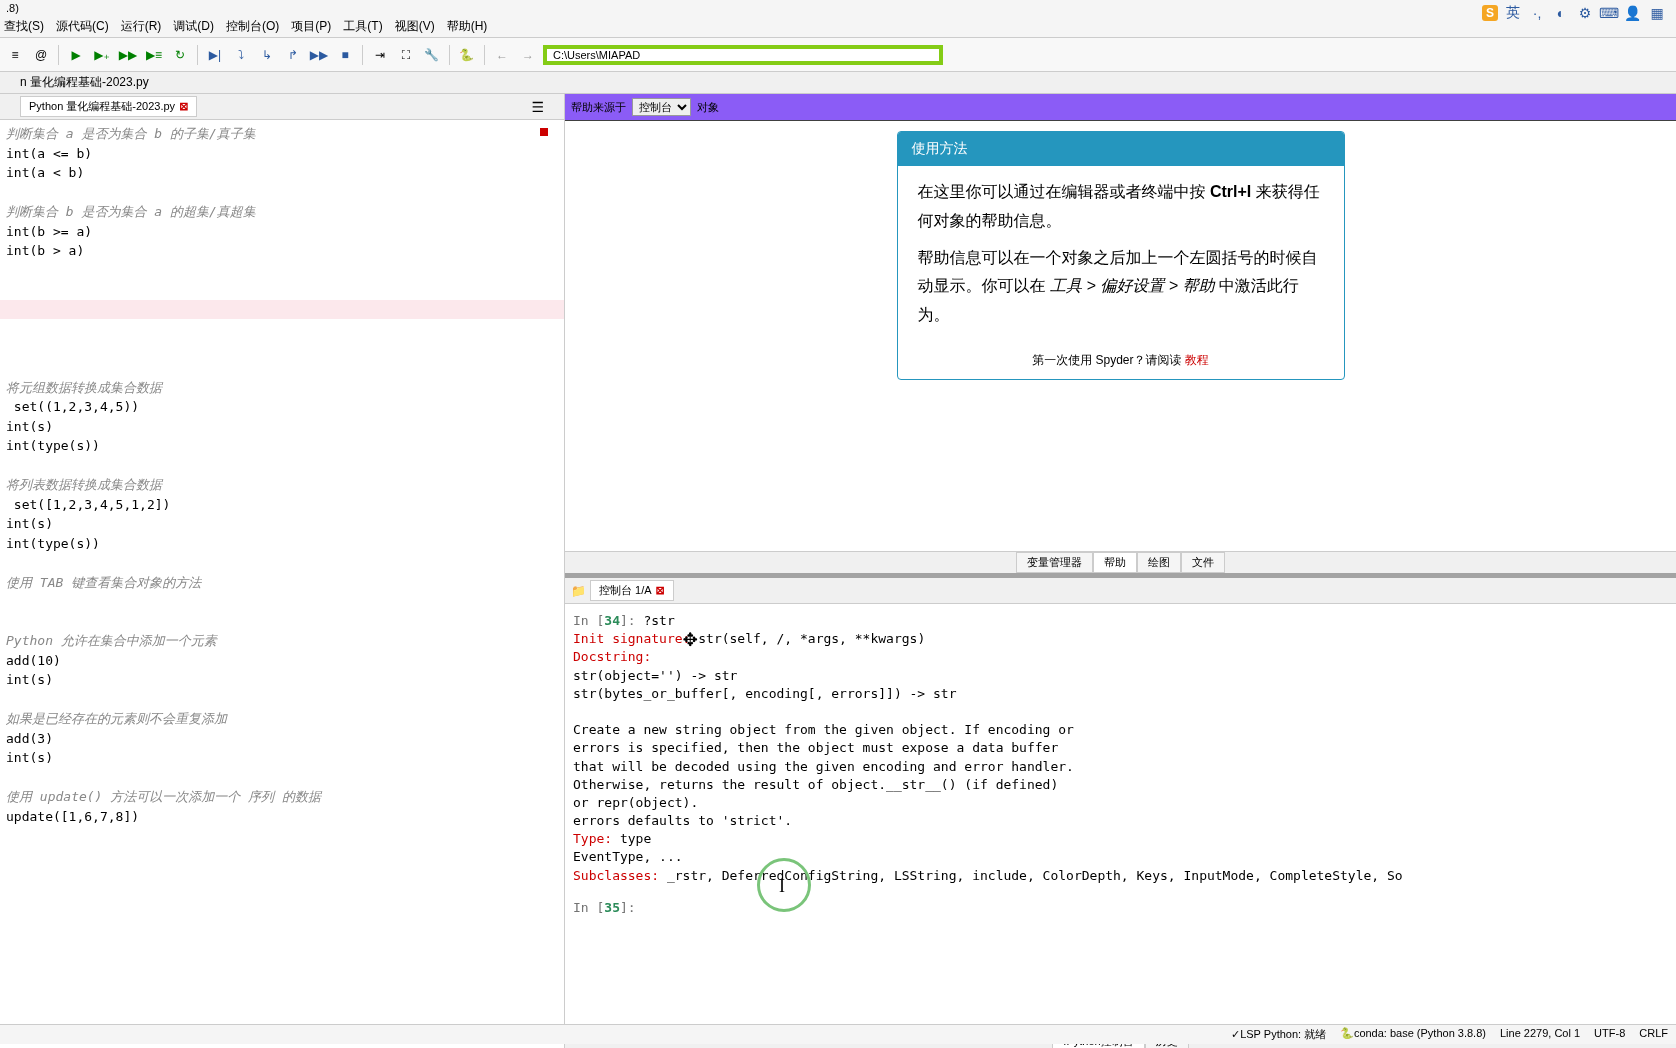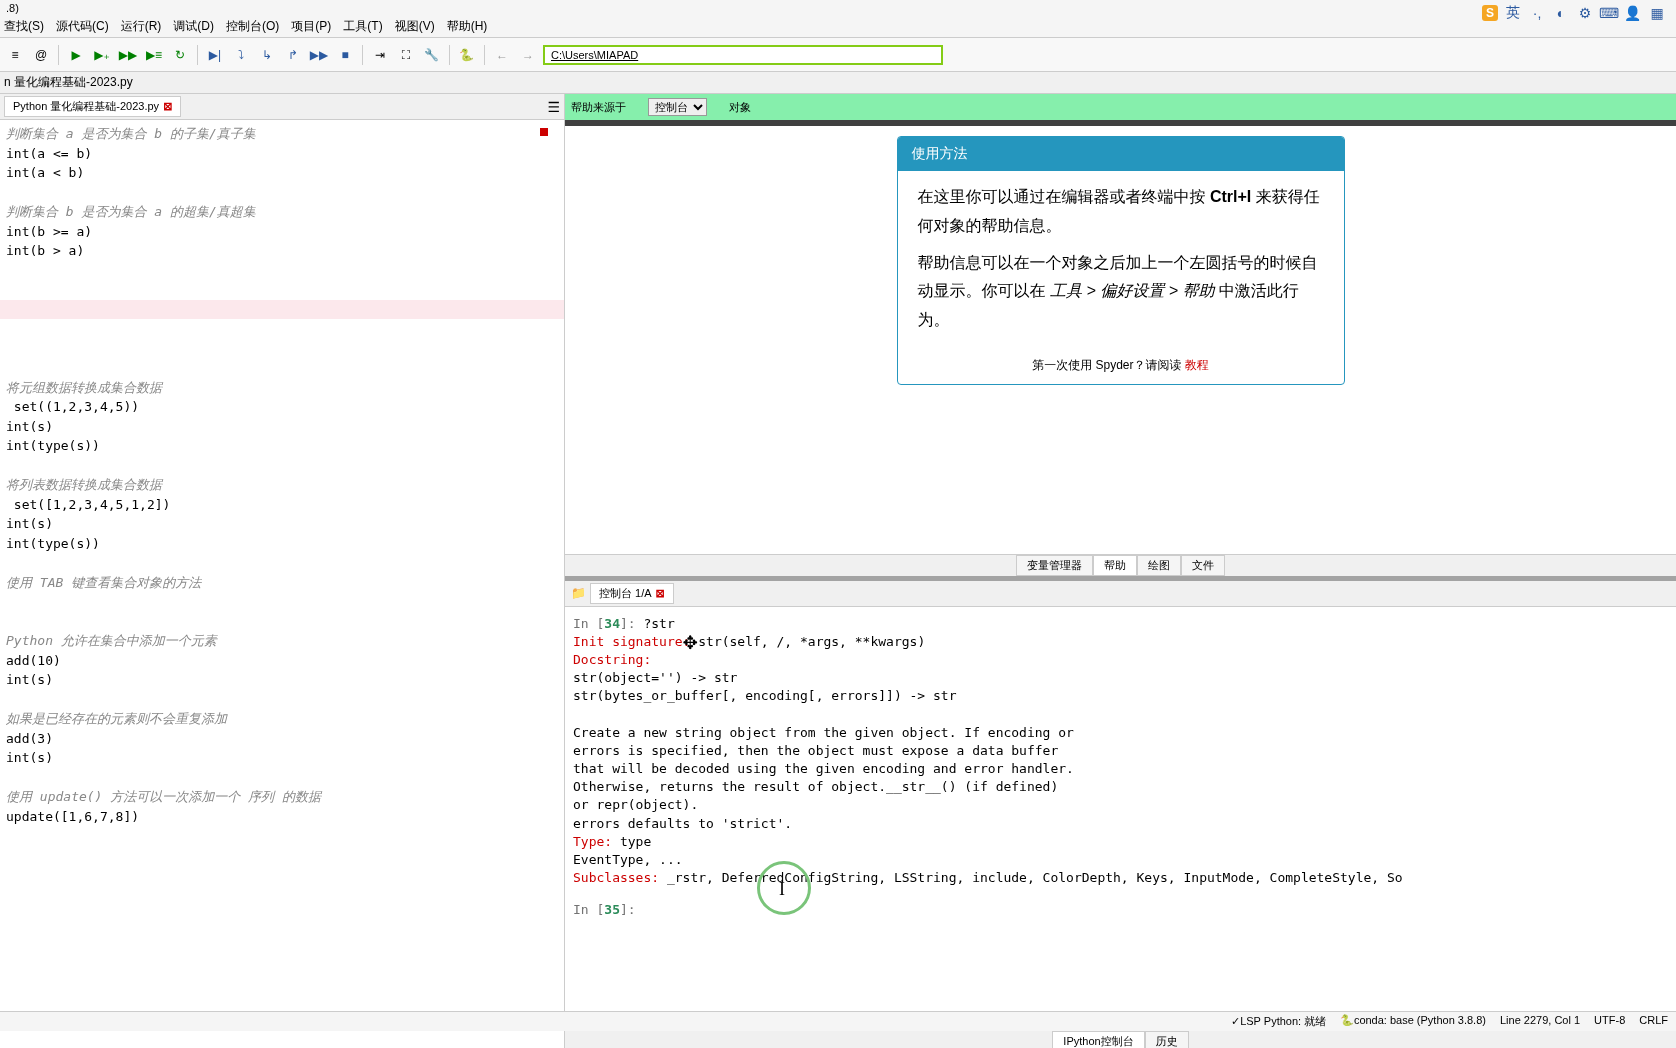--- a/index.html
+++ b/index.html
@@ -2,52 +2,52 @@
 <html><head>
 <meta charset="utf-8">
 <style>
 * { margin: 0; padding: 0; box-sizing: border-box; }
 body { font-family: "Microsoft YaHei", Arial, sans-serif; font-size: 12px; background: #f0f0f0; overflow: hidden; width: 1676px; height: 1048px; position: relative; }
 .menubar { background: #f5f5f5; border-bottom: 1px solid #ccc; padding: 2px 4px; display: flex; gap: 12px; }
 .menubar span { cursor: pointer; }
 .toolbar { background: #f8f8f8; border-bottom: 1px solid #ccc; padding: 4px; display: flex; gap: 4px; align-items: center; height: 34px; }
 .tb-icon { width: 22px; height: 22px; display: inline-flex; align-items: center; justify-content: center; cursor: pointer; border-radius: 2px; }
 .tb-sep { width: 1px; height: 20px; background: #ccc; margin: 0 2px; }
-.path-input { border: 2px solid #84cc16; padding: 2px 6px; flex: 1; max-width: 400px; background: white; height: 20px; font-size: 11px; text-decoration: underline; }
+.path-input { border: 4px solid #84cc16; padding: 2px 6px; flex: 1; max-width: 400px; background: white; height: 20px; font-size: 11px; }
 .main { display: flex; height: calc(100% - 90px); }
 .left-pane { width: 565px; border-right: 1px solid #ccc; display: flex; flex-direction: column; background: white; }
 .right-pane { flex: 1; display: flex; flex-direction: column; }
-.tab-bar { background: #f0f0f0; border-bottom: 1px solid #ccc; padding: 2px 4px; display: flex; align-items: center; }
+.tab-bar { background: #f0f0f0; border-bottom: 1px solid #ccc; padding: 2px 20px; display: flex; align-items: center; }
 .tab { background: white; border: 1px solid #ccc; padding: 2px 8px; font-size: 11px; display: flex; align-items: center; gap: 4px; }
 .tab-close { color: #c00; font-weight: bold; cursor: pointer; }
 .menu-icon { margin-left: auto; cursor: pointer; font-size: 14px; }
 .editor { flex: 1; font-family: Consolas, monospace; font-size: 13px; line-height: 1.5; padding: 4px 0; overflow: hidden; background: white; position: relative; }
 .editor-line { padding: 0 6px; white-space: pre; }
 .comment { color: #888; font-style: italic; }
 .highlight-line { background: #fce8ec; }
-.help-bar { background: #86efac; border-bottom: 6px solid #404040; padding: 4px 6px; display: flex; align-items: center; gap: 22px; font-size: 11px; }
+.help-bar { background: #8b5cf6; border-bottom: 1px solid #404040; padding: 4px 6px; display: flex; align-items: center; gap: 6px; font-size: 11px; }
 .help-select { border: 1px solid #999; font-size: 11px; padding: 1px 2px; }
 .help-panel { flex: 1; background: white; padding: 10px; position: relative; }
 .help-box { border: 1px solid #2596be; border-radius: 4px; margin: 0 auto; width: 448px; overflow: hidden; }
 .help-title { background: #2596be; color: white; padding: 8px 14px; font-size: 14px; }
 .help-body { padding: 12px 20px; font-size: 16px; line-height: 1.8; }
 .help-footer { text-align: center; padding: 10px; font-size: 12px; }
 .help-link { color: #c00; text-decoration: none; }
 .kbd { font-weight: bold; }
 .breadcrumb { font-style: italic; }
 .panel-tabs { background: #f0f0f0; border-top: 1px solid #ccc; border-bottom: 5px solid #a3a3a3; display: flex; justify-content: center; gap: 0; }
 .panel-tab { padding: 2px 10px; border: 1px solid #ccc; background: #f5f5f5; font-size: 11px; cursor: pointer; }
 .panel-tab.active { background: white; }
 .console-tabs { background: #f0f0f0; border-bottom: 1px solid #ccc; padding: 2px 6px; display: flex; align-items: center; gap: 4px; }
 .console { flex: 1; background: white; font-family: Consolas, monospace; font-size: 13px; line-height: 1.4; padding: 8px; overflow: auto; position: relative; }
 .prompt-in { color: #737373; margin-top: 24px; }
 .prompt-num { color: #2c8c5a; font-weight: bold; }
 .sig-label { color: #c00; }
 .bottom-tabs { background: #f0f0f0; border-top: 1px solid #ccc; display: flex; justify-content: center; }
-.statusbar { position: absolute; bottom: 17px; left: 0; right: 0; background: #f5f5f5; border-top: 1px solid #ccc; padding: 2px 8px; display: flex; justify-content: flex-end; gap: 14px; font-size: 11px; }
+.statusbar { position: absolute; bottom: 4px; left: 0; right: 0; background: #f5f5f5; border-top: 1px solid #ccc; padding: 2px 8px; display: flex; justify-content: flex-end; gap: 14px; font-size: 11px; }
 .move-cursor { position: absolute; font-size: 24px; color: #000; pointer-events: none; }
 .green-circle { position: absolute; width: 54px; height: 54px; border: 3px solid #7ac47a; border-radius: 50%; pointer-events: none; }
 .text-cursor { position: absolute; font-family: serif; font-size: 18px; color: #000; pointer-events: none; }
 .red-marker { position: absolute; left: 540px; top: 128px; width: 8px; height: 8px; background: #c00; }
 .scroll-thumb { position: absolute; right: 0; top: 330px; width: 10px; height: 14px; background: #ccc; border: 1px solid #999; }
 .sys-tray { position: absolute; top: 4px; right: 10px; display: flex; gap: 6px; align-items: center; }
 .tray-icon { width: 18px; height: 18px; display: inline-flex; align-items: center; justify-content: center; color: #2c5aa0; font-size: 14px; }
 .sogou { background: #f5a623; color: white; border-radius: 3px; padding: 1px 4px; font-weight: bold; }
 </style>
 </head>

